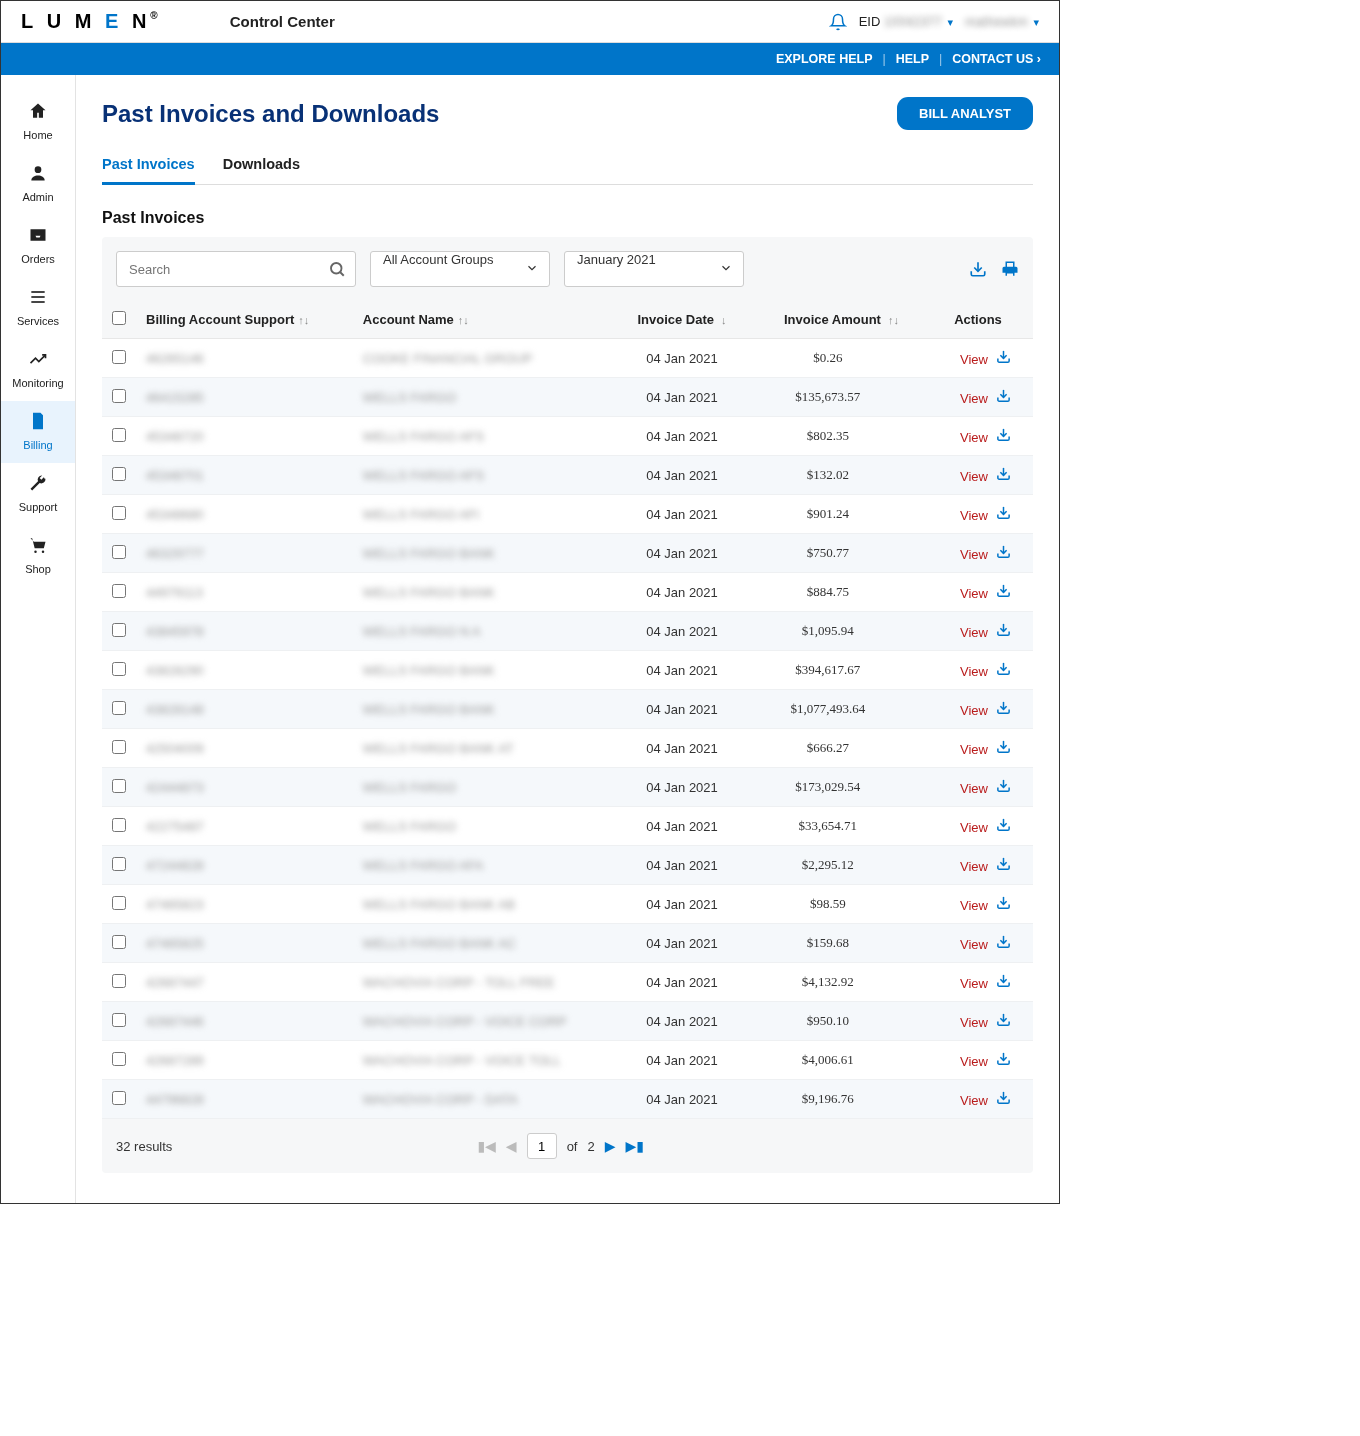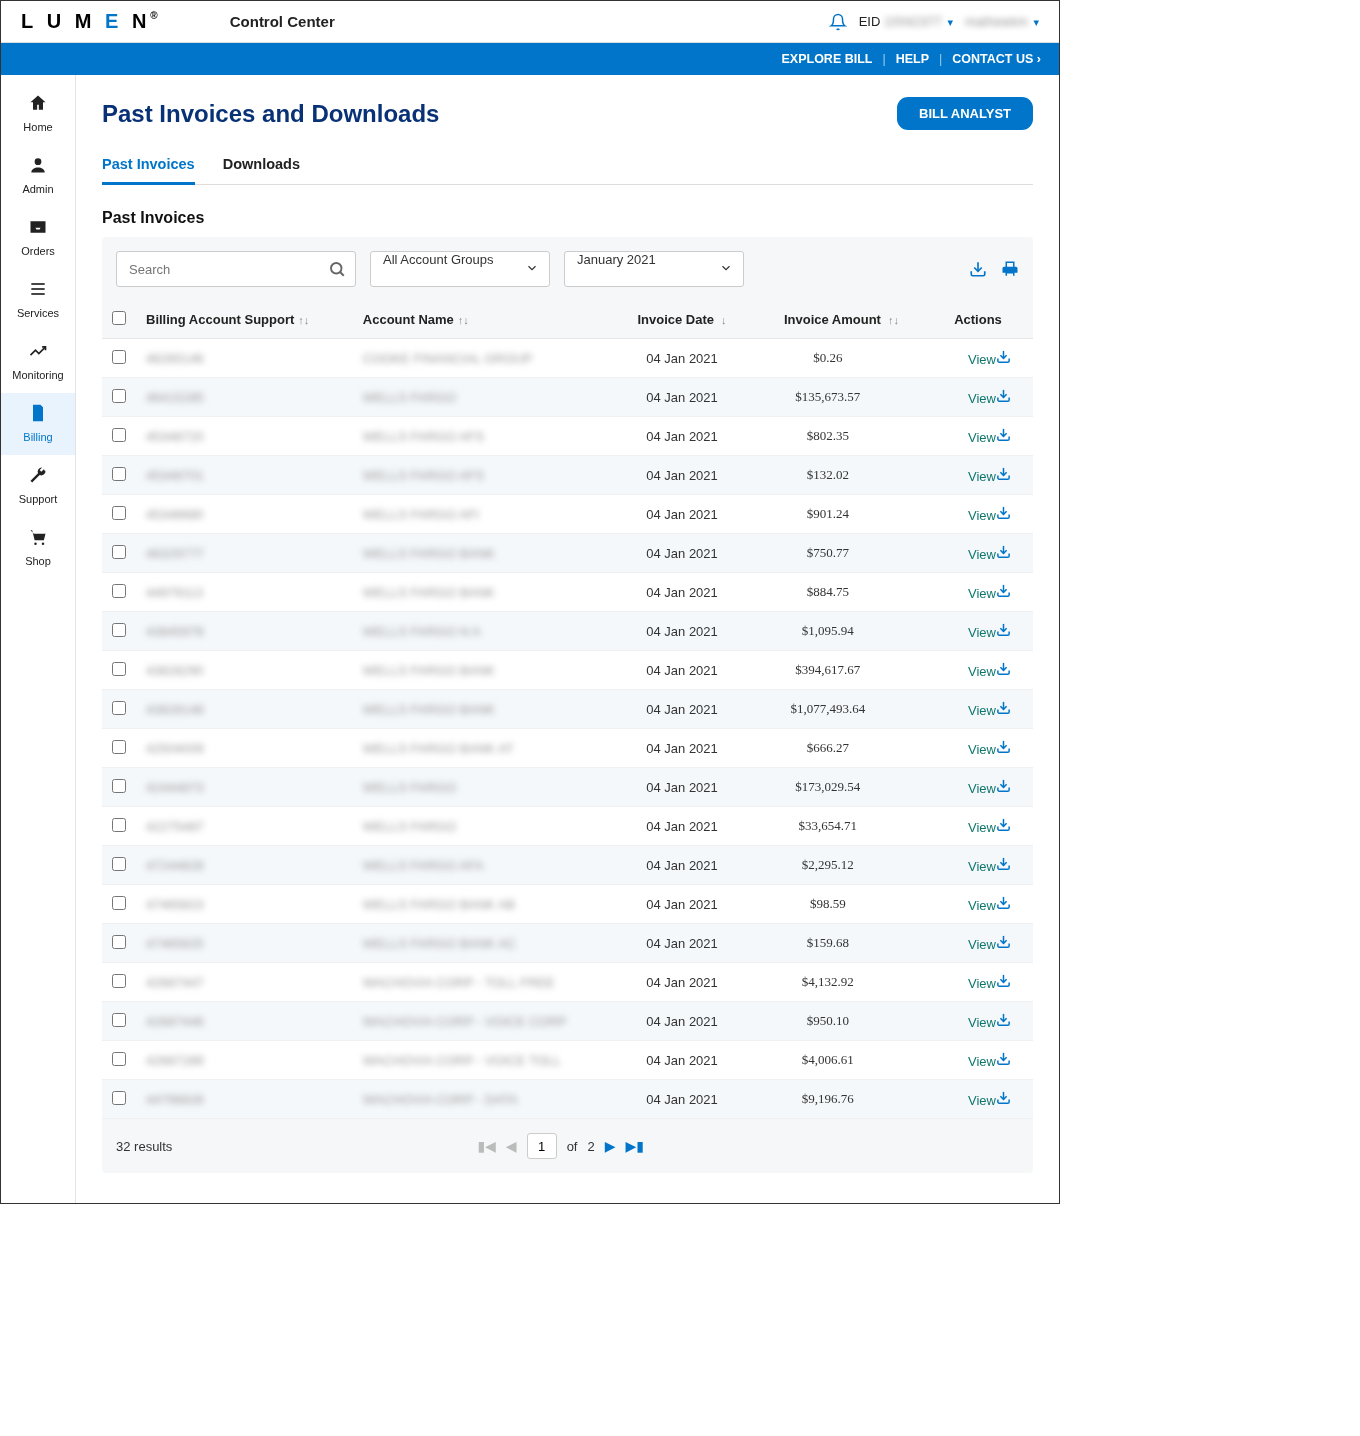--- a/index.html
+++ b/index.html
@@ -13,21 +13,21 @@
   .topbar-right { margin-left:auto; display:flex; align-items:center; gap:12px; font-size:13px; color:#222;}
   .bell { color:#0075c9; }
   .dropdown-caret { color:#0075c9; font-size:11px; margin-left:2px;}
   .blurred { color: transparent; text-shadow: 0 0 6px #888; user-select:none;}
   
   .bluebar { background:#0075c9; color:#fff; height:32px; display:flex; align-items:center; justify-content:flex-end; padding:0 18px; font-size:12.5px; font-weight:700; gap:10px;}
   .bluebar a { color:#fff; text-decoration:none; }
   .bluebar .sep { color:rgba(255,255,255,.6); font-weight:400;}
   
   .body { display:flex; }
-  .sidebar { width:75px; border-right:1px solid #e3e3e3; padding-top:8px; background:#fff;}
+  .sidebar { width:75px; border-right:1px solid #e3e3e3; padding-top:16px; background:#fff;}
   .side-item { display:flex; flex-direction:column; align-items:center; gap:3px; padding:10px 0 12px; font-size:11px; color:#222; cursor:pointer;}
   .side-item.active { background:#e8f3fd; color:#0075c9;}
   .side-item svg, .side-item .ico { font-size:18px; }
   .main { flex:1; padding: 22px 26px 30px 26px; }
   .page-head { display:flex; align-items:center; }
   .page-title { color:#083176; font-size:24px; font-weight:800; }
   .btn-primary { margin-left:auto; background:#0075c9; color:#fff; border:none; padding:9px 22px; font-size:13px; font-weight:700; border-radius:11px; cursor:pointer;}
   .tabs { display:flex; gap:28px; border-bottom:1px solid #ddd; margin-top:18px; }
   .tab { padding:8px 0 10px; font-size:14.5px; font-weight:700; color:#222; cursor:pointer; }
   .tab.active { color:#0075c9; border-bottom:3px solid #0075c9; margin-bottom:-1px;}
@@ -43,21 +43,21 @@
   .filter-icons span { cursor:pointer; }
   table { width:100%; border-collapse:collapse; background:#fff; font-size:13px;}
   thead th { text-align:left; font-weight:700; color:#222; padding:10px 10px; background:#f6f7f8; border-bottom:1px solid #e7e7e7; white-space:nowrap;}
   thead th .sort { color:#888; font-size:11px; margin-left:4px;}
   tbody tr:nth-child(even) td { background:#f5f8fb; }
   tbody td { padding:10px 10px; border-bottom:1px solid #eef0f2; color:#333; white-space:nowrap;}
   .chk { width:30px; text-align:center;}
   .chk input { width:14px; height:14px; }
   .col-amt { text-align:center; padding-right:24px;font-family:Liberation Serif, serif;}
   .col-act { text-align:right; width:110px; padding-right:22px;}
-  .view-link { color:#0f766e; text-decoration:none; }
+  .view-link { color:#b91c1c; text-decoration:none; margin-right:8px; }
   .dl-ico { color:#0075c9; }
   .blurcell { filter: blur(3px); color:#999;}
   .pager { display:flex; align-items:center; justify-content:space-between; padding:14px 14px 0 14px; font-size:13px; color:#333;}
   .pager-controls { display:flex; align-items:center; gap:10px; margin:0 auto;}
   .pager-controls .pgbtn { color:#0075c9; cursor:pointer; font-size:14px;}
   .pager-controls .pgbtn.disabled { color:#bbb; cursor:default;}
   .page-input { width:30px; height:26px; text-align:center; border:1px solid #ccc; border-radius:3px; font-size:13px;}
   .svgicon { width:18px; height:18px; display:inline-block; vertical-align:middle;}
   .th-amt { text-align:right; padding-right:24px;}
   .th-act { text-align:center;}
@@ -84,21 +84,21 @@
       <span class="dropdown-caret">▾</span>
     </span>
     <span>
       <span class="blurred">mathewkm</span>
       <span class="dropdown-caret">▾</span>
     </span>
   </div>
 </div>
 
 <div class="bluebar">
-  <a href="#">EXPLORE BILL</a>
+  <a href="#">EXPLORE HELP</a>
   <span class="sep">|</span>
   <a href="#">HELP</a>
   <span class="sep">|</span>
   <a href="#"><span>CONTACT US</span> <span>›</span></a>
 </div>
 
 <div class="body">
 
   <div class="sidebar" id="sidebar">
         <div class="side-item">

